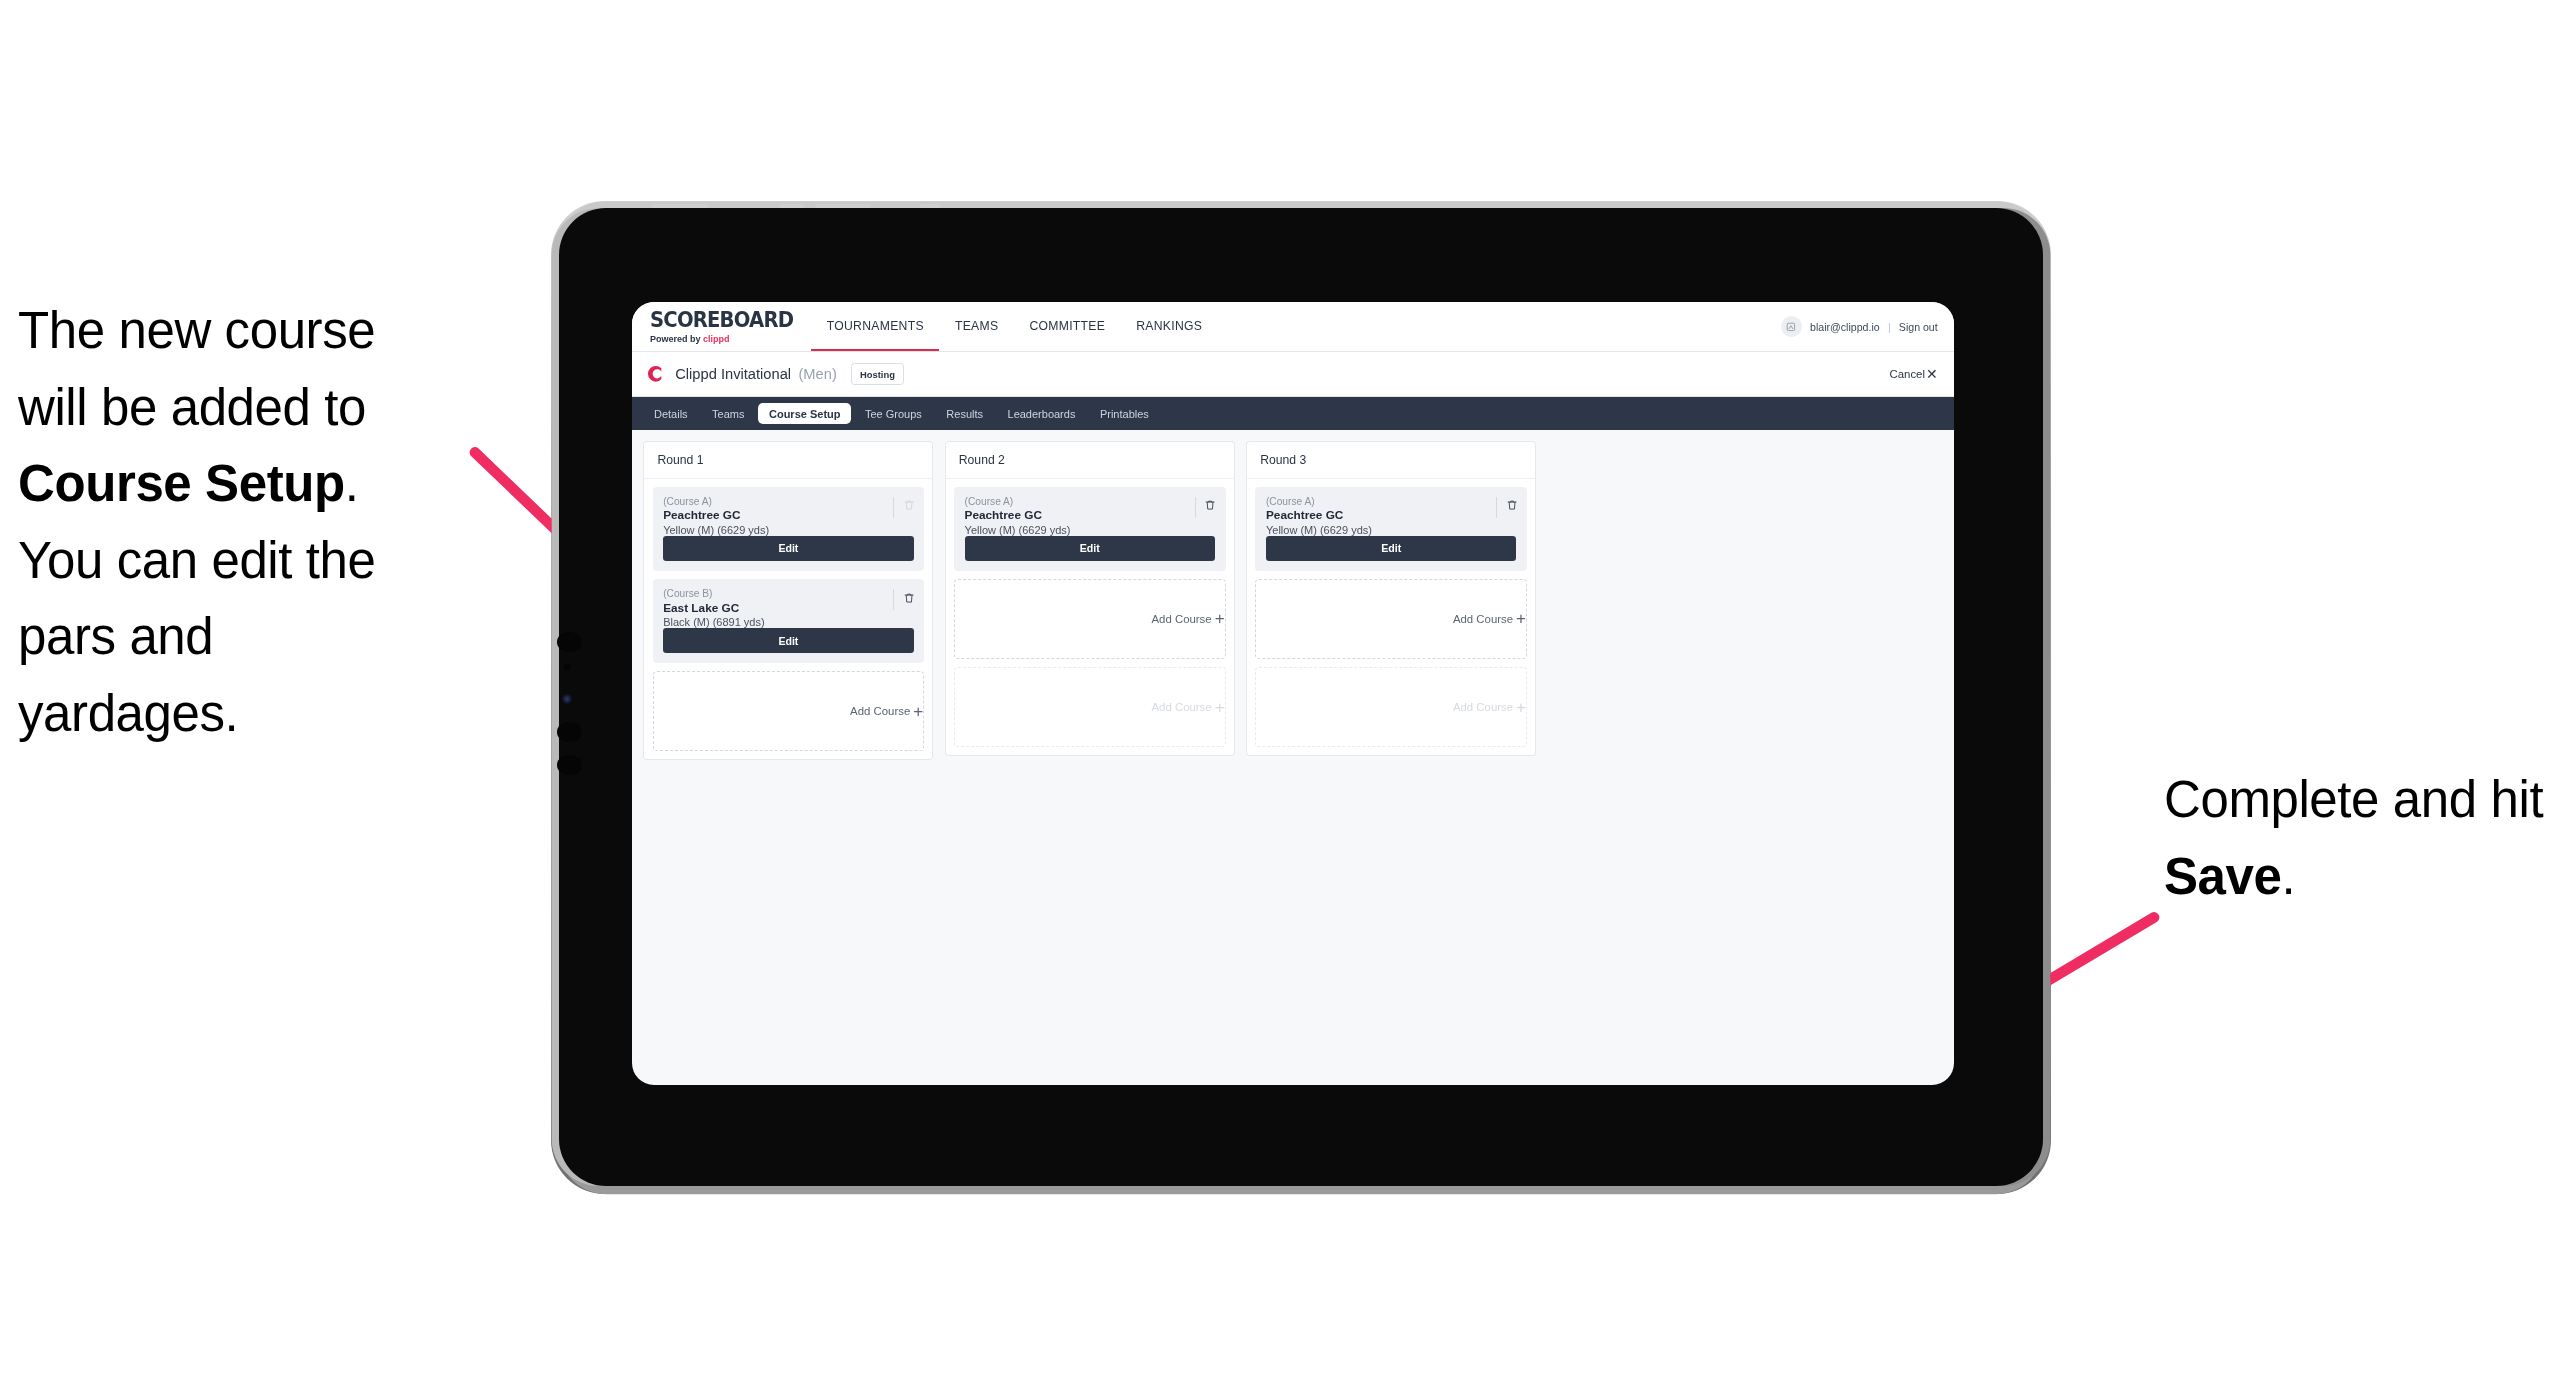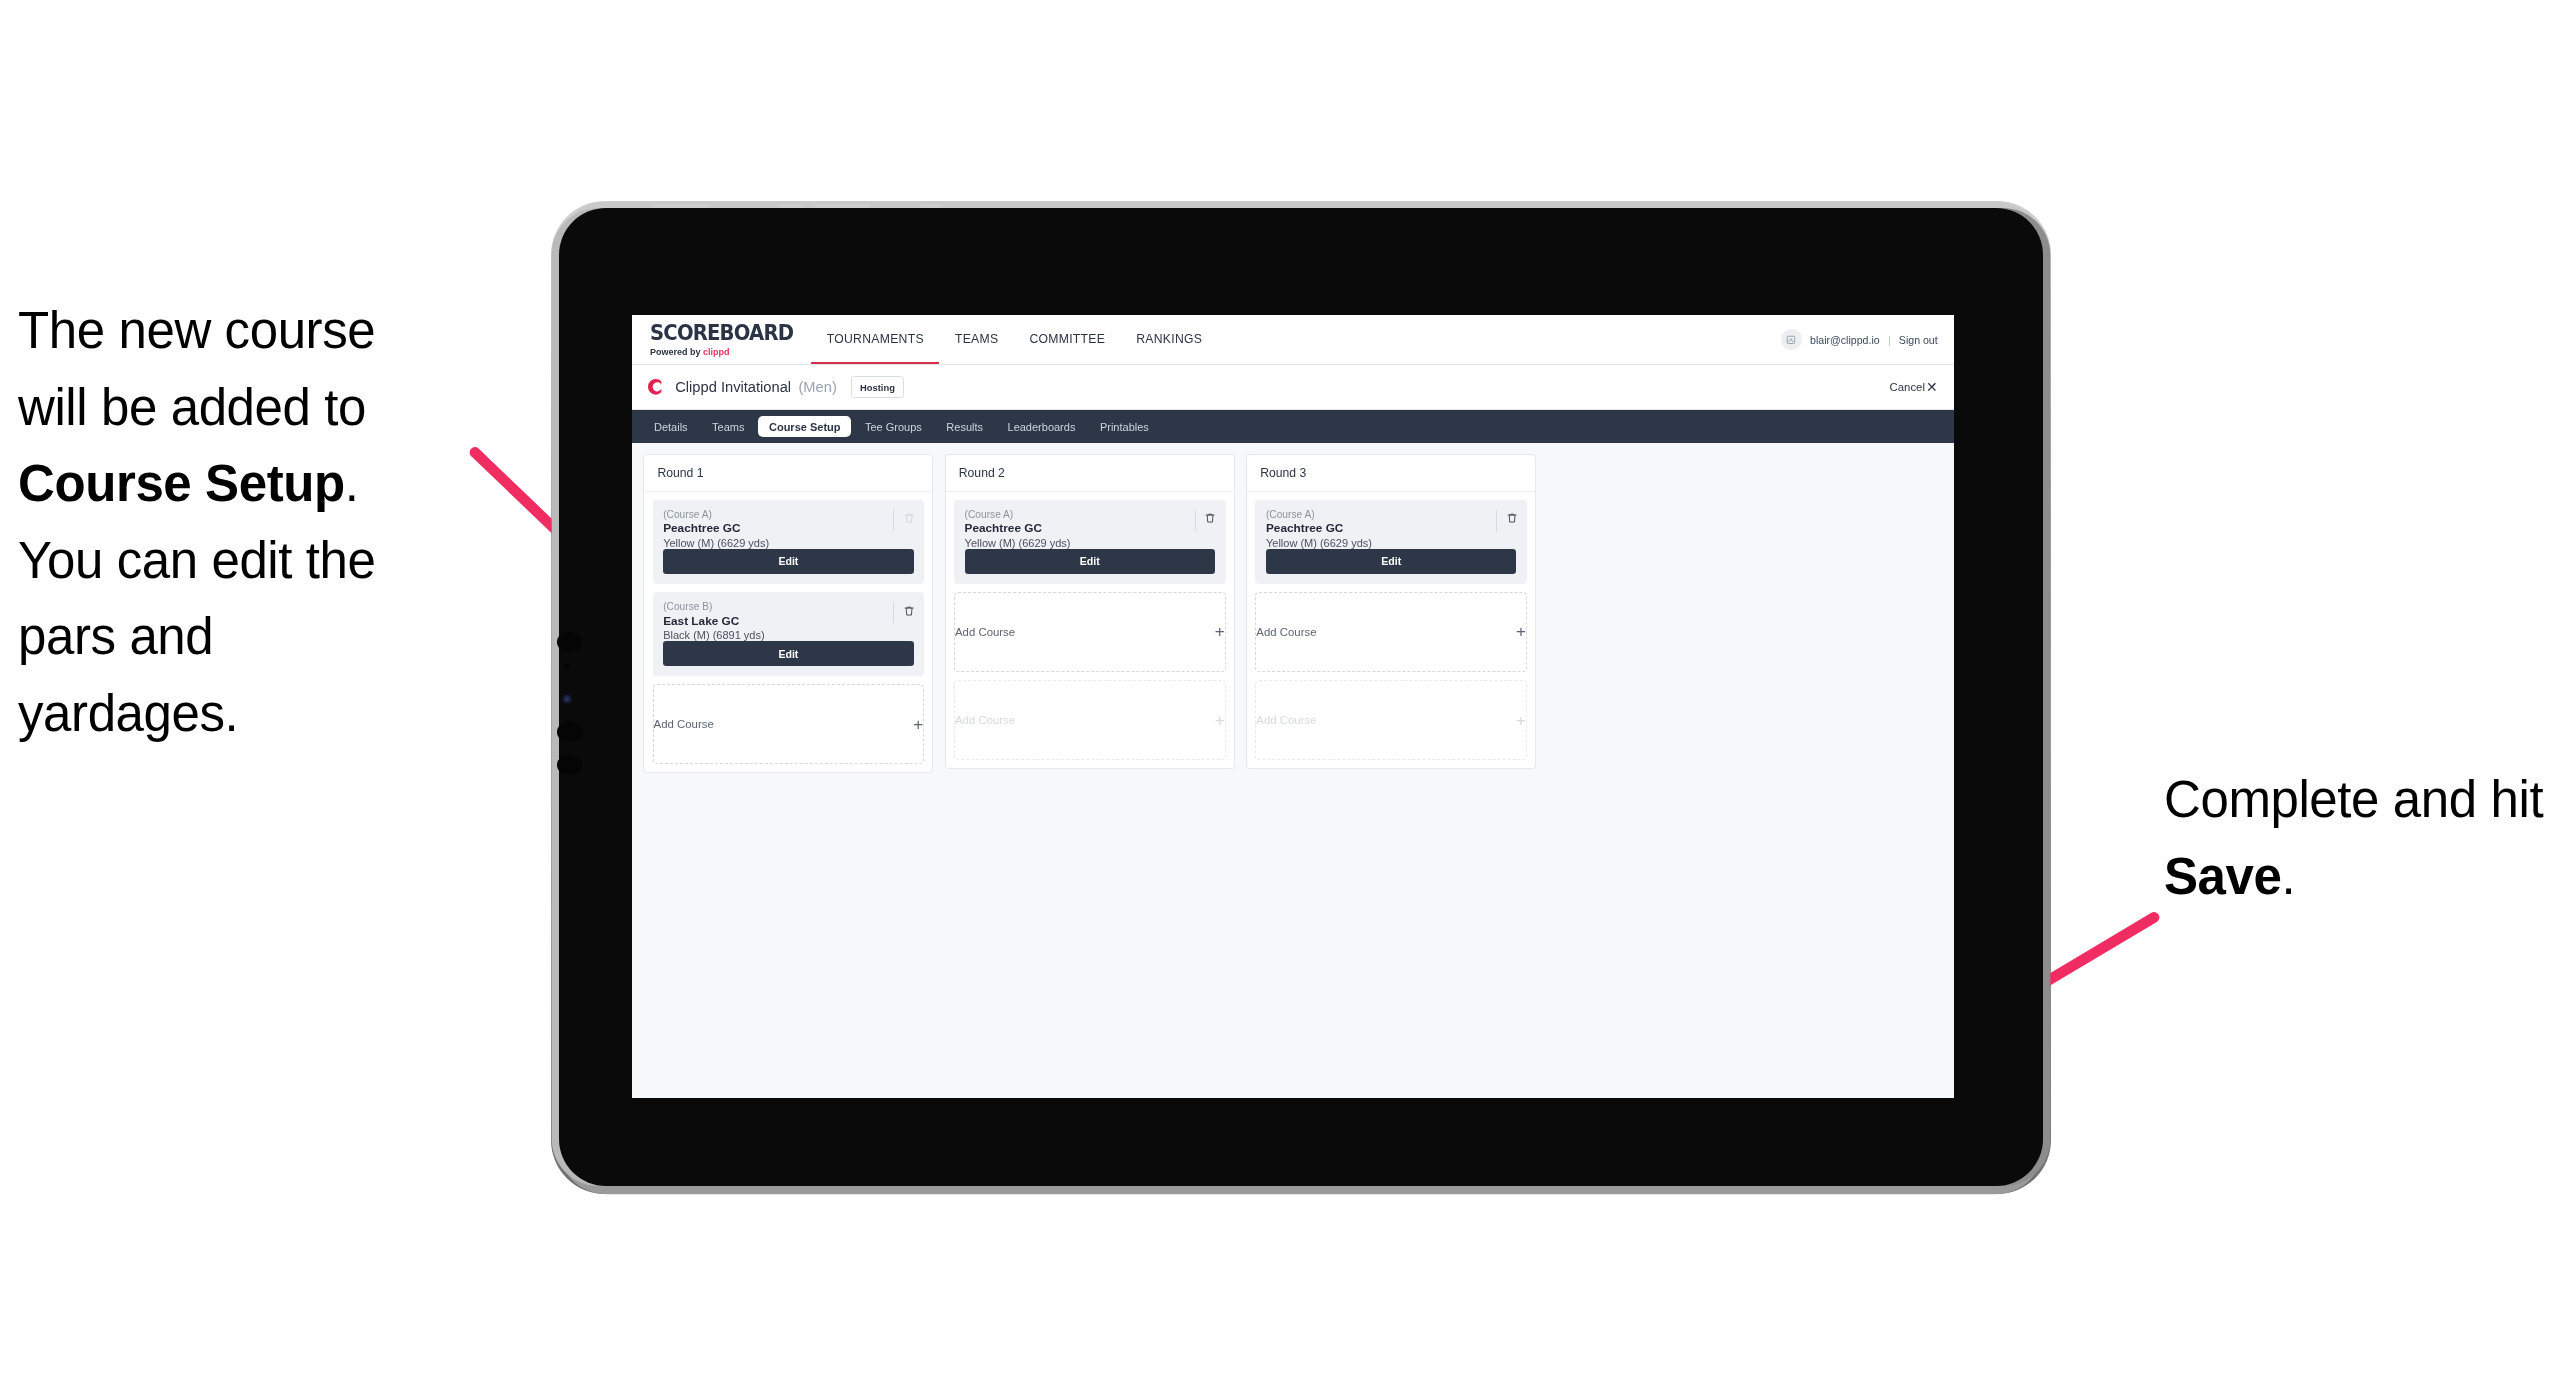--- a/index.html
+++ b/index.html
@@ -56,25 +56,26 @@
     position:absolute;top:204px;height:4.1px;border-radius:2.4px;
     background:#cfcfcf;opacity:.85;
   }
   
   .sensor{position:absolute;border-radius:50%;background:#050505;}
   .sensor.glow{background:radial-gradient(circle,#2a3a6b 0%,#0c0f1a 70%);}
 
   
   #screen{
     position:absolute;
-    left:632px;top:315px;
+    left:632px;top:302px;
     width:1322px;height:783px;
     background:#f7f8fa;
     overflow:hidden;
     font-family:"Liberation Sans", sans-serif;
+    border-radius:22px;
   }
 
   
   #topnav{
     height:49px;background:#ffffff;
     display:flex;align-items:stretch;
     border-bottom:0.8px solid #e3e5e9;
     position:relative;
   }
   #brand{display:flex;flex-direction:column;justify-content:center;padding:0 18px 0 18px;}
@@ -157,21 +158,21 @@
   }
   .vdiv{width:0.8px;height:21px;background:#d6d9df;}
   .trash{cursor:pointer;}
   .trash.disabled{opacity:.35;cursor:default;}
   .edit-btn{
     background:#2d3748;color:#fff;border-radius:3.3px;
     text-align:center;font-size:10.6px;font-weight:600;padding:6.5px 0;cursor:pointer;
   }
   .add-course{
     border:0.8px dashed #d3d7de;border-radius:4.1px;height:78px;
-    display:flex;align-items:center;justify-content:space-between;gap:3px;
+    display:flex;align-items:center;justify-content:flex-end;gap:3px;
     font-size:11.4px;color:#5c6473;cursor:pointer;background:#fff;
   }
   .add-course.dim{color:#d6dae1;border-color:#e8eaee;cursor:default;}
   .add-course .plus{font-size:17px;line-height:1;font-weight:300;}
 </style>
 </head>
 <body>
 
 <div id="annot-left" class="annot"><span>The new course will be added to </span><b>Course Setup</b><span>. You can edit the pars and yardages.</span></div>
 

